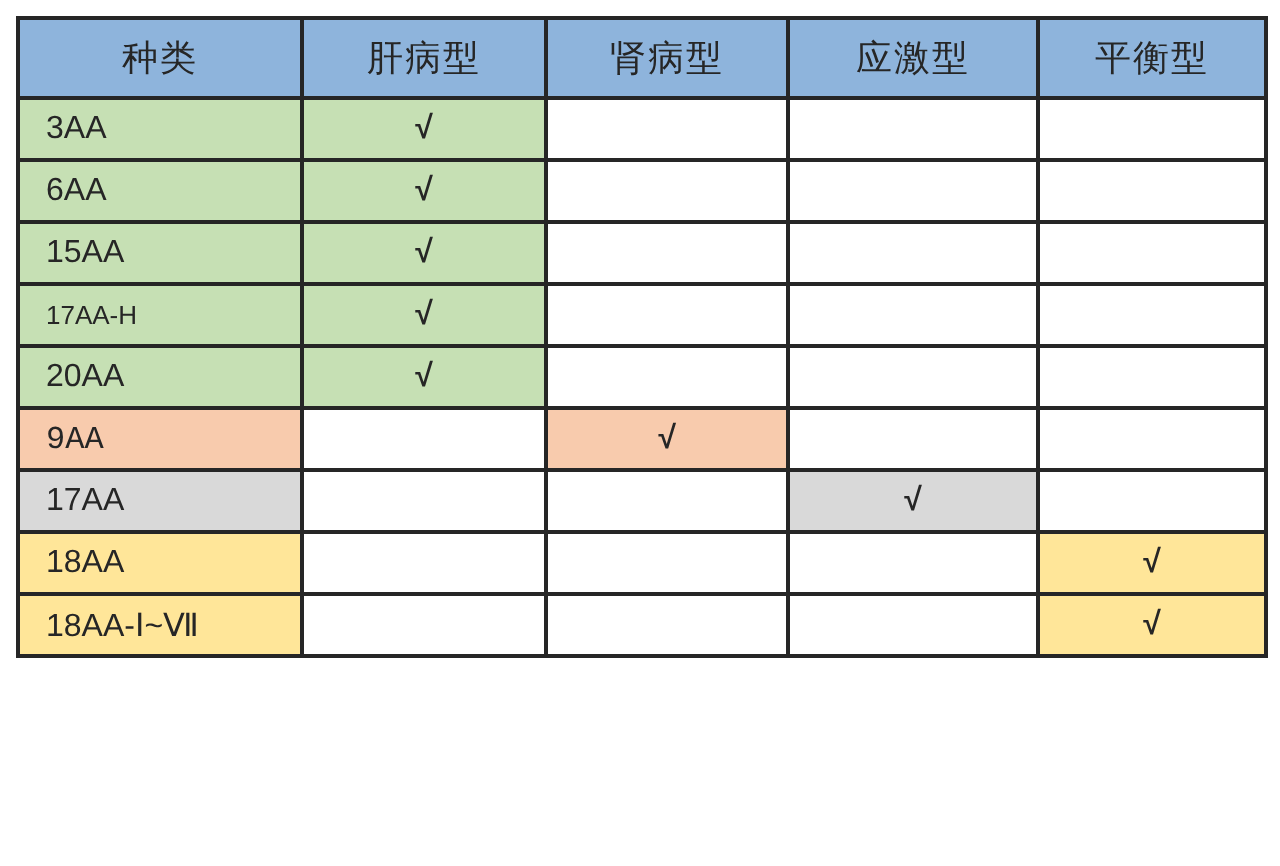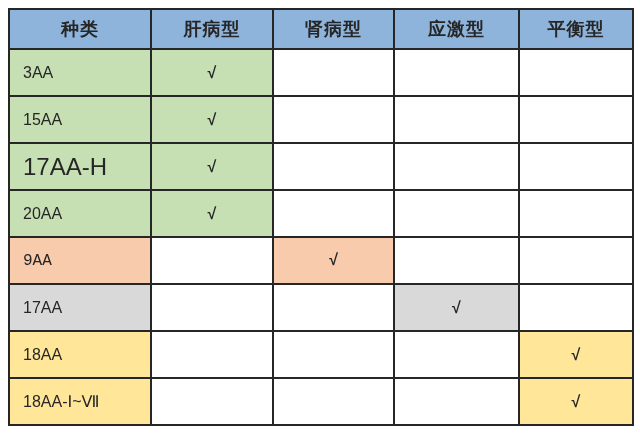--- a/index.html
+++ b/index.html
@@ -21,39 +21,39 @@
   .aa-table th, .aa-table td {
     border: 2px solid var(--border, #262626);
     color: var(--text, #262626);
     overflow: hidden;
     white-space: nowrap;
   }
   .aa-table th {
     background: var(--header, #8EB4DC);
     height: 40px;
     font-size: 18px;
-    font-weight: 700;
+    font-weight: 400;
     text-align: center;
     letter-spacing: 1px;
   }
   .aa-table td {
-    height: 47px;
+    height: 31px;
     font-size: 16px;
     background: #ffffff;
   }
   .label-cell {
     text-align: left;
     padding-left: 13px;
   }
   .check-cell {
     text-align: center;
     font-size: 16px;
     font-weight: 600;
   }
-  tr.large .label-cell { font-size: 24px; }
+  tr.large .label-cell { font-size: 13px; }
   td.liver   { background: var(--liver,   #C6E0B4); }
   td.kidney  { background: var(--kidney,  #F8CBAD); font-family: Liberation Mono, monospace; }
   td.stress  { background: var(--stress,  #D9D9D9); }
   td.balance { background: var(--balance, #FFE699); }
 </style>
 </head>
 <body>
 
 <div class="table-wrap">
   <table class="aa-table">
@@ -69,20 +69,27 @@
           <th>种类</th>
           <th>肝病型</th>
           <th>肾病型</th>
           <th>应激型</th>
           <th>平衡型</th>
         </tr>
     </thead>
     <tbody>
         <tr>
           <td class="label-cell liver">3AA</td>
+          <td class="check-cell liver">√</td>
+          <td class="check-cell"></td>
+          <td class="check-cell"></td>
+          <td class="check-cell"></td>
+        </tr>
+        <tr>
+          <td class="label-cell liver">6AA</td>
           <td class="check-cell liver">√</td>
           <td class="check-cell"></td>
           <td class="check-cell"></td>
           <td class="check-cell"></td>
         </tr>
         <tr>
           <td class="label-cell liver">15AA</td>
           <td class="check-cell liver">√</td>
           <td class="check-cell"></td>
           <td class="check-cell"></td>

